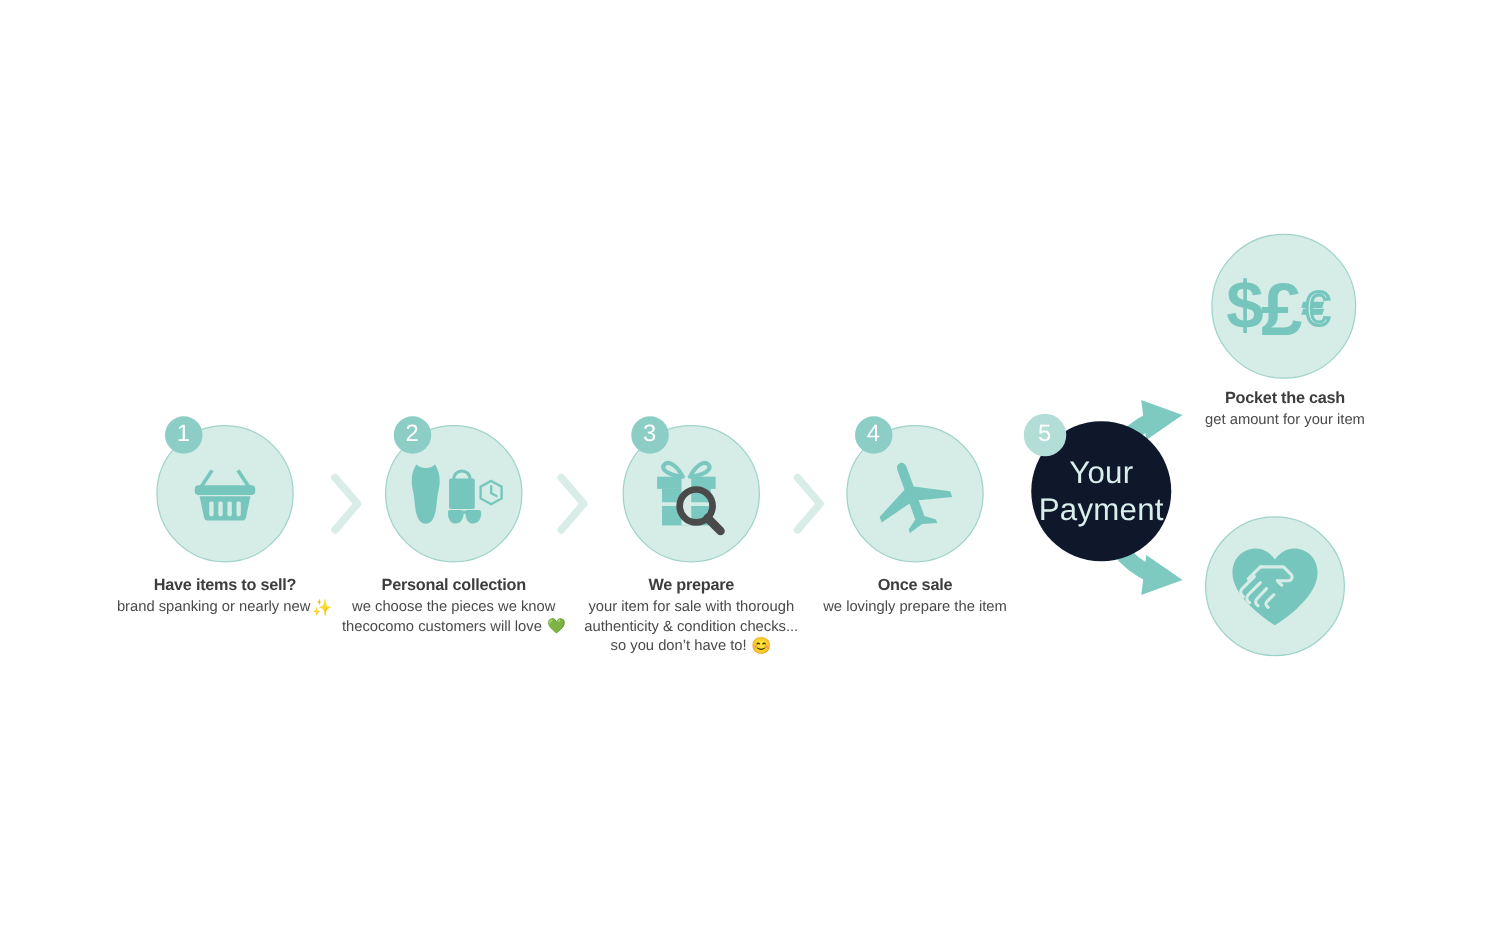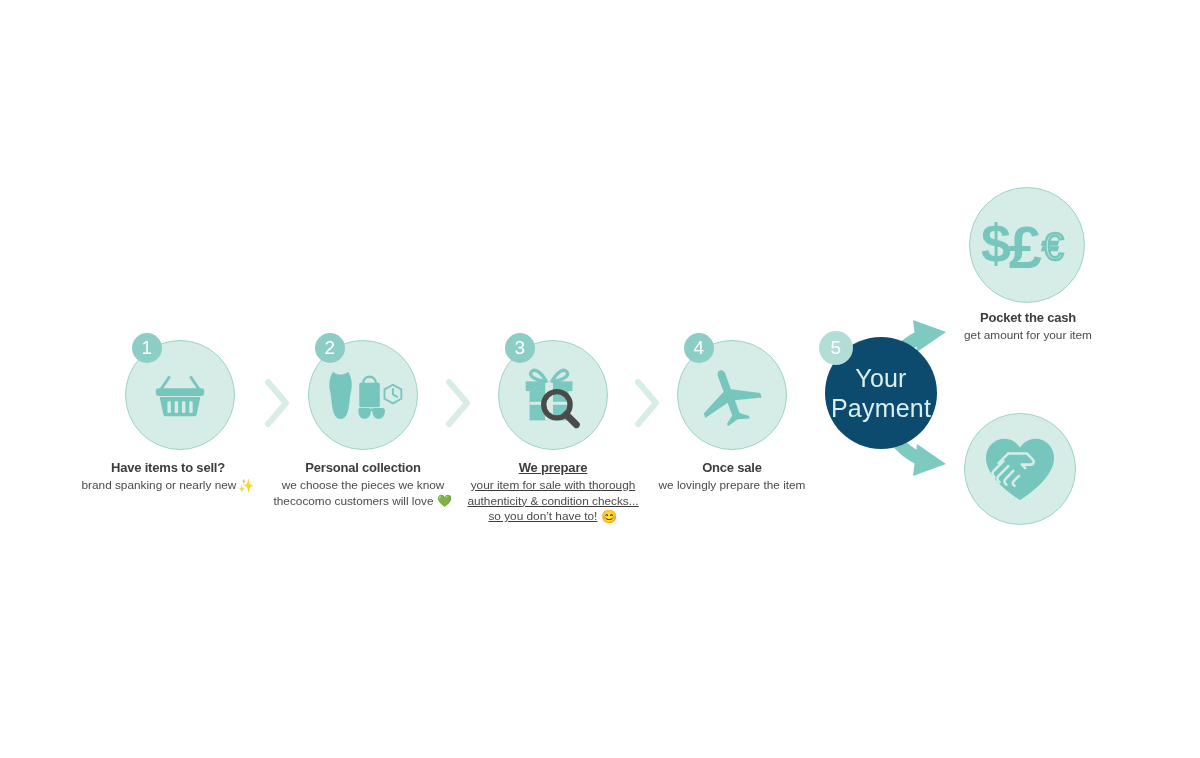--- a/index.html
+++ b/index.html
@@ -30,21 +30,21 @@
     position: absolute;
     border-radius: 50%;
     background: #d6ece7;
     border: 1.5px solid #9fd3ca;
     box-sizing: border-box;
     display: flex;
     align-items: center;
     justify-content: center;
   }
   .circle.solid {
-    background: #0c4a6e;
+    background: #0f172a;
     border: none;
   }
   .badge {
     position: absolute;
     border-radius: 50%;
     background: #8ccdc5;
     color: #ffffff;
     display: flex;
     align-items: center;
     justify-content: center;
@@ -114,21 +114,21 @@
         <g fill="#d6ece7">
           <rect x="19" y="38.5" width="3.6" height="12" rx="1.3"></rect>
           <rect x="26.5" y="38.5" width="3.6" height="12" rx="1.3"></rect>
           <rect x="34" y="38.5" width="3.6" height="12" rx="1.3"></rect>
           <rect x="41.5" y="38.5" width="3.6" height="12" rx="1.3"></rect>
         </g>
       </svg>
     </div>
     <div class="badge" style="left:-48px; top:-62px; width:30px; height:30px;">1</div>
   </div>
-  <div class="caption" style="left:38px; top:458px; width:260px;">
+  <div class="caption" style="left:50px; top:458px; width:260px;">
     <div class="cap-title">
       <span>Have items to sell?</span>
     </div>
     <div class="cap-sub">
       <span>brand spanking or nearly new</span><span class="emoji" style="font-size:13px;margin-left:2px;">✨</span>
     </div>
   </div>
 
   <div class="chev" style="left:262px; top:378px;">
     <svg width="30" height="50" viewBox="0 0 30 50">
@@ -188,21 +188,21 @@
           <path d="M39 26 C43 18 50 12 54 16 C58 20 50 25 39 26 Z" fill="none" stroke="#7ac8bf" stroke-width="3.4" stroke-linejoin="round"></path>
         </g>
         <g>
           <circle cx="44" cy="50" r="13.5" fill="none" stroke="#4a4a4a" stroke-width="5.5"></circle>
           <line x1="53.5" y1="60" x2="64" y2="70.5" stroke="#4a4a4a" stroke-width="7" stroke-linecap="round"></line>
         </g>
       </svg>
     </div>
     <div class="badge" style="left:-48px; top:-62px; width:30px; height:30px;">3</div>
   </div>
-  <div class="caption" style="left:423px; top:458px; width:260px;text-decoration:underline;">
+  <div class="caption" style="left:423px; top:458px; width:260px;">
     <div class="cap-title">
       <span>We prepare</span>
     </div>
     <div class="cap-sub">
       <div>your item for sale with thorough</div>
       <div>authenticity &amp; condition checks...</div>
       <div>
         <span>so you don’t have to!</span><span class="emoji" style="font-size:13px;margin-left:4px;">😊</span>
       </div>
     </div>

